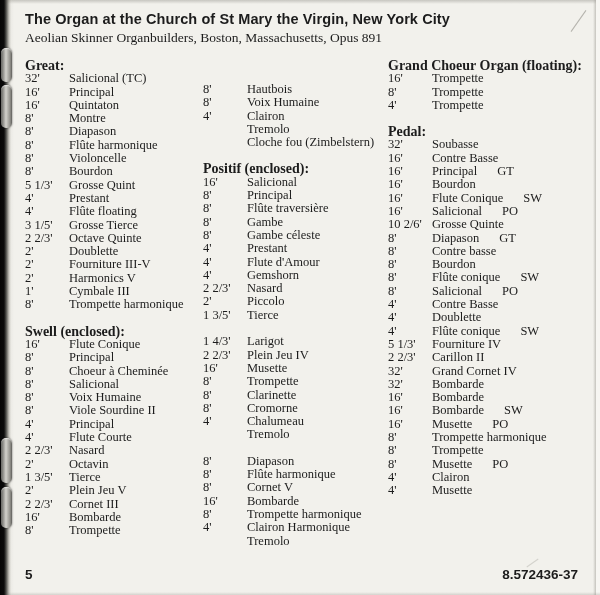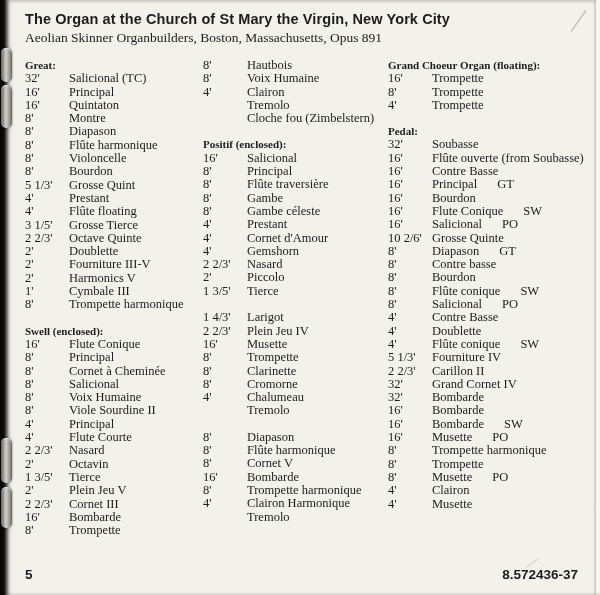--- a/index.html
+++ b/index.html
@@ -43,24 +43,24 @@
   .page-title {
     position:absolute; left:25px; top:11px; width:560px;
     font-family:"Liberation Sans", sans-serif; font-weight:bold; font-size:14.5px;
     letter-spacing:0.1px; white-space:nowrap;
   }
   .page-subtitle {
     position:absolute; left:25px; top:30px; font-size:13.5px; white-space:nowrap;
   }
   .col { position:absolute; top:59px; font-size:12.5px; line-height:13.3px; }
   .col-1 { left:25px;  width:178px; }
-  .col-2 { left:203px; width:185px; }
+  .col-2 { left:203px; width:185px;margin-top:24px; }
   .col-3 { left:388px; width:207px; }
   .section + .section { margin-top:13px; }
-  .heading { font-weight:bold; font-size:11px; white-space:nowrap; }
+  .heading { font-weight:bold; font-size:14px; white-space:nowrap; }
   .row { white-space:nowrap; }
   .row .pitch { display:inline-block; width:44px; }
   .row .name  { }
   .row .div   { margin-left:20px; }
   .row.spacer { height:13.3px; }
   .page-number {
     position:absolute; left:25px; top:567px;
     font-family:"Liberation Sans", sans-serif; font-weight:bold; font-size:13.5px;
   }
   .catalog-number {
@@ -105,21 +105,21 @@
       <div class="row"><span class="pitch">2'</span><span class="name">Doublette</span></div>
       <div class="row"><span class="pitch">2'</span><span class="name">Fourniture III-V</span></div>
       <div class="row"><span class="pitch">2'</span><span class="name">Harmonics V</span></div>
       <div class="row"><span class="pitch">1'</span><span class="name">Cymbale III</span></div>
       <div class="row"><span class="pitch">8'</span><span class="name">Trompette harmonique</span></div>
     </div>
     <div class="section">
       <div class="heading">Swell (enclosed):</div>
       <div class="row"><span class="pitch">16'</span><span class="name">Flute Conique</span></div>
       <div class="row"><span class="pitch">8'</span><span class="name">Principal</span></div>
-      <div class="row"><span class="pitch">8'</span><span class="name">Cornet à Cheminée</span></div>
+      <div class="row"><span class="pitch">8'</span><span class="name">Choeur à Cheminée</span></div>
       <div class="row"><span class="pitch">8'</span><span class="name">Salicional</span></div>
       <div class="row"><span class="pitch">8'</span><span class="name">Voix Humaine</span></div>
       <div class="row"><span class="pitch">8'</span><span class="name">Viole Sourdine II</span></div>
       <div class="row"><span class="pitch">4'</span><span class="name">Principal</span></div>
       <div class="row"><span class="pitch">4'</span><span class="name">Flute Courte</span></div>
       <div class="row"><span class="pitch">2 2/3'</span><span class="name">Nasard</span></div>
       <div class="row"><span class="pitch">2'</span><span class="name">Octavin</span></div>
       <div class="row"><span class="pitch">1 3/5'</span><span class="name">Tierce</span></div>
       <div class="row"><span class="pitch">2'</span><span class="name">Plein Jeu V</span></div>
       <div class="row"><span class="pitch">2 2/3'</span><span class="name">Cornet III</span></div>
@@ -136,21 +136,21 @@
       <div class="row"><span class="pitch"></span><span class="name">Cloche fou (Zimbelstern)</span></div>
     </div>
     <div class="section">
       <div class="heading">Positif (enclosed):</div>
       <div class="row"><span class="pitch">16'</span><span class="name">Salicional</span></div>
       <div class="row"><span class="pitch">8'</span><span class="name">Principal</span></div>
       <div class="row"><span class="pitch">8'</span><span class="name">Flûte traversière</span></div>
       <div class="row"><span class="pitch">8'</span><span class="name">Gambe</span></div>
       <div class="row"><span class="pitch">8'</span><span class="name">Gambe céleste</span></div>
       <div class="row"><span class="pitch">4'</span><span class="name">Prestant</span></div>
-      <div class="row"><span class="pitch">4'</span><span class="name">Cornet d'Amour</span></div>
+      <div class="row"><span class="pitch">4'</span><span class="name">Flute d'Amour</span></div>
       <div class="row"><span class="pitch">4'</span><span class="name">Gemshorn</span></div>
       <div class="row"><span class="pitch">2 2/3'</span><span class="name">Nasard</span></div>
       <div class="row"><span class="pitch">2'</span><span class="name">Piccolo</span></div>
       <div class="row"><span class="pitch">1 3/5'</span><span class="name">Tierce</span></div>
       <div class="row spacer"></div>
       <div class="row"><span class="pitch">1 4/3'</span><span class="name">Larigot</span></div>
       <div class="row"><span class="pitch">2 2/3'</span><span class="name">Plein Jeu IV</span></div>
       <div class="row"><span class="pitch">16'</span><span class="name">Musette</span></div>
       <div class="row"><span class="pitch">8'</span><span class="name">Trompette</span></div>
       <div class="row"><span class="pitch">8'</span><span class="name">Clarinette</span></div>
@@ -171,21 +171,20 @@
 <div class="col col-3">
     <div class="section">
       <div class="heading">Grand Choeur Organ (floating):</div>
       <div class="row"><span class="pitch">16'</span><span class="name">Trompette</span></div>
       <div class="row"><span class="pitch">8'</span><span class="name">Trompette</span></div>
       <div class="row"><span class="pitch">4'</span><span class="name">Trompette</span></div>
     </div>
     <div class="section">
       <div class="heading">Pedal:</div>
       <div class="row"><span class="pitch">32'</span><span class="name">Soubasse</span></div>
-      <div class="row"><span class="pitch">16'</span><span class="name">Flûte ouverte (from Soubasse)</span></div>
       <div class="row"><span class="pitch">16'</span><span class="name">Contre Basse</span></div>
       <div class="row"><span class="pitch">16'</span><span class="name">Principal</span><span class="div">GT</span></div>
       <div class="row"><span class="pitch">16'</span><span class="name">Bourdon</span></div>
       <div class="row"><span class="pitch">16'</span><span class="name">Flute Conique</span><span class="div">SW</span></div>
       <div class="row"><span class="pitch">16'</span><span class="name">Salicional</span><span class="div">PO</span></div>
       <div class="row"><span class="pitch">10 2/6'</span><span class="name">Grosse Quinte</span></div>
       <div class="row"><span class="pitch">8'</span><span class="name">Diapason</span><span class="div">GT</span></div>
       <div class="row"><span class="pitch">8'</span><span class="name">Contre basse</span></div>
       <div class="row"><span class="pitch">8'</span><span class="name">Bourdon</span></div>
       <div class="row"><span class="pitch">8'</span><span class="name">Flûte conique</span><span class="div">SW</span></div>

